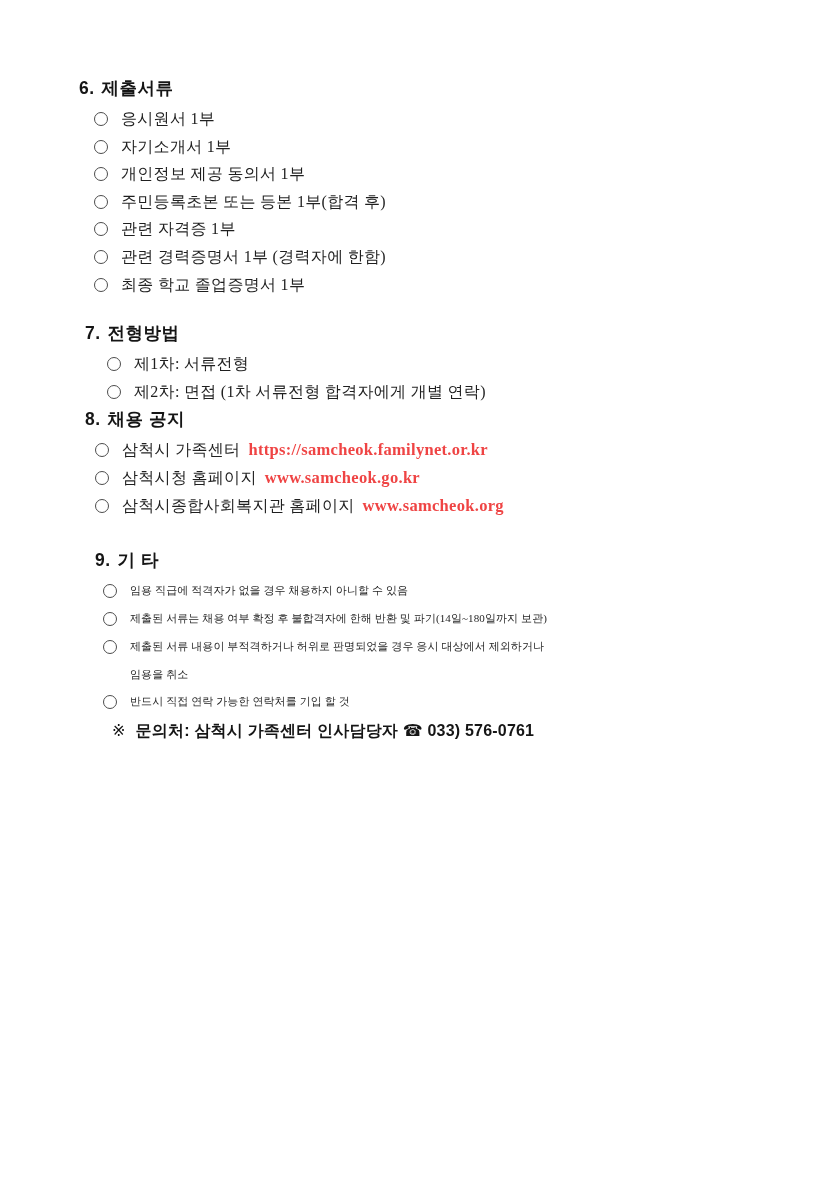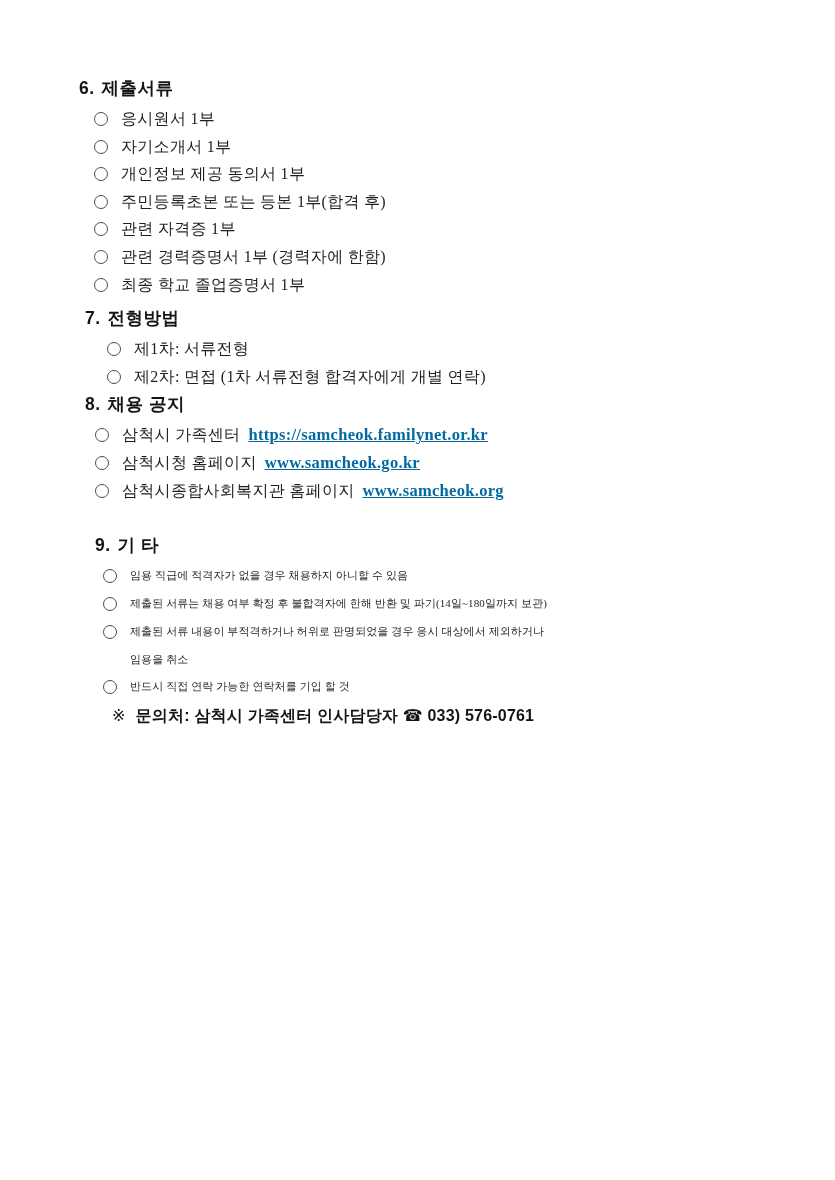--- a/index.html
+++ b/index.html
@@ -24,21 +24,21 @@
     font-weight: bold;
     font-size: 17.5px;
     line-height: 29px;
     color: #151515;
     letter-spacing: 0.5px;
   }
   .sec6 .sec-header { margin-left: 79px; }
   .sec7 .sec-header { margin-left: 85px; }
   .sec8 .sec-header { margin-left: 85px; }
   .sec9 .sec-header { margin-left: 95px; }
-  .sec7 { margin-top: 6px; }
+  .sec7 { margin-top: 21px; }
   .sec8 { }
   .sec9 { margin-top: 27px; }
   .sec-header .sec-num { margin-right: 7px; }
   .items { margin-top: 2px; }
   .item {
     display: flex;
     align-items: flex-start;
     font-size: 16px;
     line-height: 27.6px;
     letter-spacing: 0.3px;
@@ -54,22 +54,21 @@
     height: 12px;
     border: 1.4px solid #4d4d4d;
     border-radius: 50%;
     background: #ffffff;
     margin-top: 7px;
     margin-right: 13px;
   }
   .item-text { white-space: nowrap; }
   .link {
     font-weight: bold;
-    color: #0369a1;
-    text-decoration: underline;
+    color: #ef4444;
     margin-left: 8px;
     font-size: 16.5px;
     cursor: pointer;
   }
   .note-line {
     display: flex;
     align-items: flex-start;
     margin-left: 112px;
     margin-top: 1px;
     font-family: "Liberation Sans", "DejaVu Sans", sans-serif;

